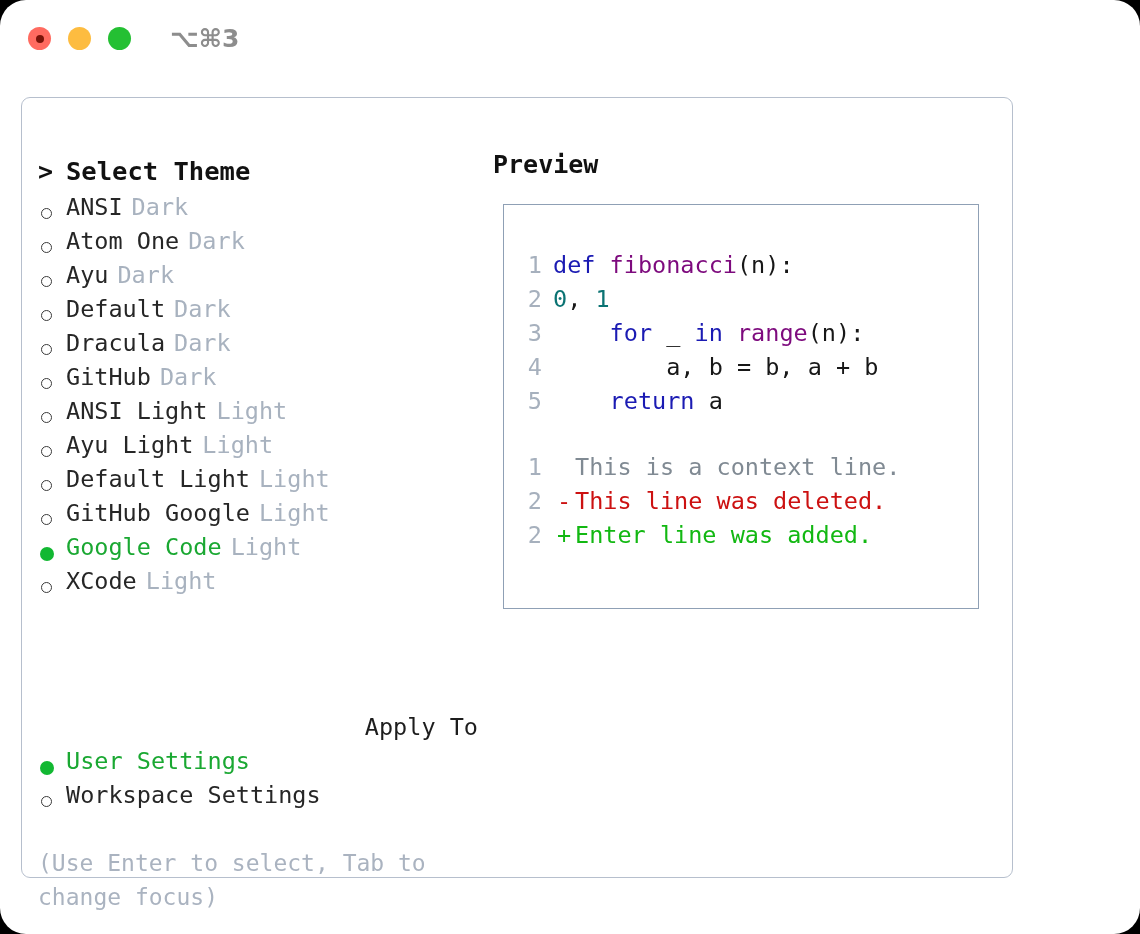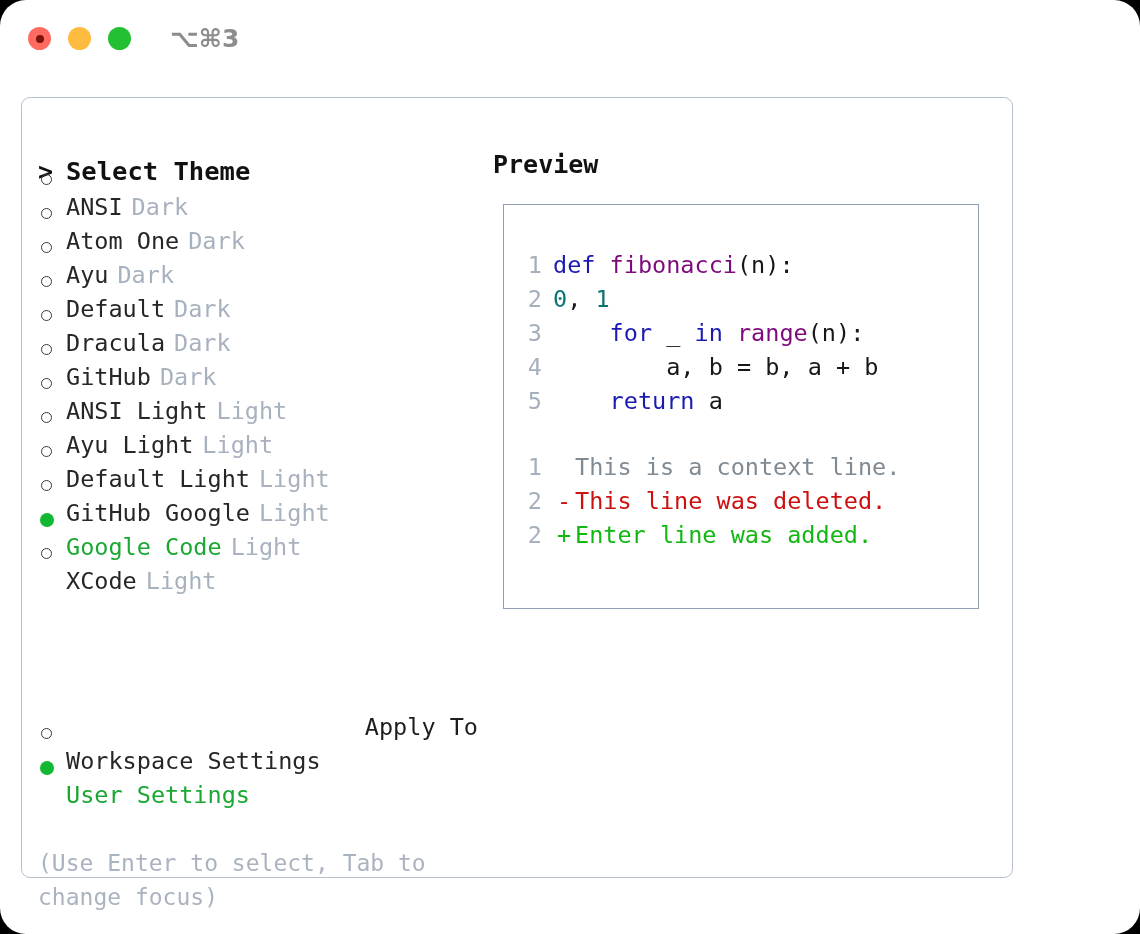--- a/index.html
+++ b/index.html
@@ -81,21 +81,21 @@
   
   #theme-column {
     position: absolute;
     left: 16px;
     top: 54px;
     width: 440px;
   }
 
   .list-row {
     display: flex;
-    align-items: flex-start;
+    align-items: flex-end;
     height: 34px;
     font-size: 23.5px;
     white-space: pre;
     line-height: 34px;
   }
 
   .row-marker {
     display: inline-block;
     width: 28px;
     flex: 0 0 28px;
@@ -305,22 +305,22 @@
           <div class="list-row"><span class="row-marker marker-unselected"></span><span class="theme-name">XCode</span><span class="theme-variant">Light</span></div>
         </div>
     </div>
 
     <div id="apply-to-section">
       <div id="apply-to-header">
         <span class="row-marker"></span>
         <span>Apply To</span>
       </div>
       <div id="apply-to-list">
+          <div class="list-row"><span class="row-marker marker-selected"></span><span class="apply-name is-selected">User Settings</span></div>
           <div class="list-row"><span class="row-marker marker-unselected"></span><span class="apply-name">Workspace Settings</span></div>
-          <div class="list-row"><span class="row-marker marker-selected"></span><span class="apply-name is-selected">User Settings</span></div>
         </div>
     </div>
 
     <div id="hint-text">(Use Enter to select, Tab to change focus)</div>
 
     <div id="preview-column">
       <div id="preview-title">Preview</div>
 
       <div id="preview-box">
         <div id="code-area">

